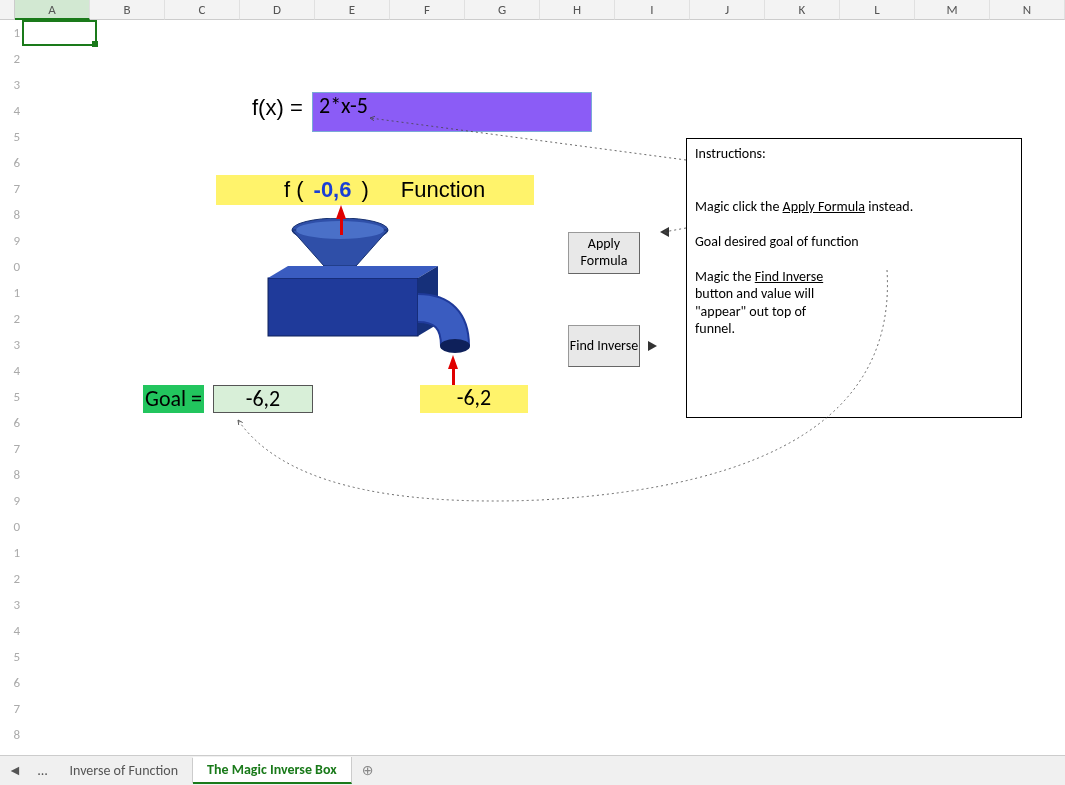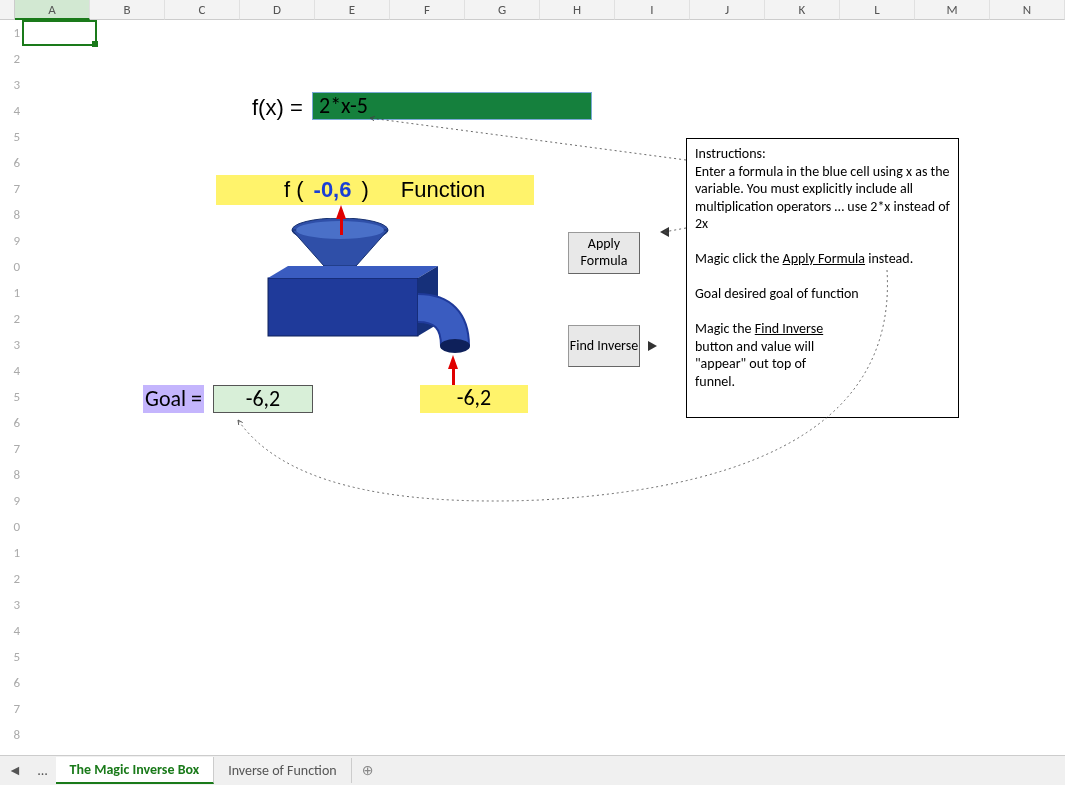--- a/index.html
+++ b/index.html
@@ -87,22 +87,22 @@
     top: 75px;
     left: 252px;
     font-size: 22px;
     font-family: Arial;
   }
   .fx-blue {
     position: absolute;
     top: 72px;
     left: 312px;
     width: 280px;
-    height: 28px;
-    background: #15803d;
+    height: 40px;
+    background: #8b5cf6;
     border: 1px solid #7aa9d6;
     font-size: 22px;
     padding-left: 6px;
     line-height: 26px;
   }
   
   .yellow-bar {
     position: absolute;
     top: 155px;
     left: 216px;
@@ -153,21 +153,21 @@
     background: #e00000;
   }
   .arrow1 { top: 185px; left: 336px; }
   .arrow2 { top: 335px; left: 448px; }
   
   .goal-label {
     position: absolute;
     top: 365px;
     left: 143px;
     font-size: 22px;
-    background: #c4b5fd;
+    background: #22c55e;
     padding: 1px 2px;
     height: 28px;
     line-height: 26px;
   }
   .goal-val {
     position: absolute;
     top: 365px;
     left: 213px;
     width: 100px;
     height: 28px;
@@ -205,21 +205,21 @@
     cursor: pointer;
     line-height: 1.2;
   }
   .btn1 { top: 212px; left: 568px; }
   .btn2 { top: 305px; left: 568px; }
   
   .instr {
     position: absolute;
     top: 118px;
     left: 686px;
-    width: 273px;
+    width: 336px;
     height: 280px;
     border: 1px solid #000;
     background: #fff;
     padding: 6px 8px;
     font-size: 14px;
     line-height: 1.25;
   }
   .instr u { text-decoration: underline; }
   
   .connectors {
@@ -363,21 +363,21 @@
   <div class="out-yellow">-6,2</div>
 
   <div class="btn btn1">Apply Formula</div>
   <div class="btn btn2">Find Inverse</div>
 
   <div class="tri-left" style="top:207px; left:660px"></div>
   <div class="tri-left" style="top:321px; left:648px; transform:rotate(180deg)"></div>
 
   <div class="instr">
     <span>Instructions:</span><br>
-    <span>Enter a formula in the blue cell using x as the variable.  You must explicitly include all multiplication operators … use 2*x  instead of 2x</span><br><br>
+    <br><br>
     <span>Magic click the </span><u>Apply Formula</u><span> instead.</span><br><br>
     <span>Goal desired goal of function</span><br><br>
     <span>Magic the </span><u>Find Inverse</u><br>
     <span style="display:inline-block; width:150px"> button and value will "appear" out top of funnel.</span>
   </div>
 
   <svg class="connectors">
     <defs>
       <marker id="arr" markerWidth="8" markerHeight="8" refX="6" refY="3" orient="auto">
         <path d="M0,0 L6,3 L0,6" fill="none" stroke="#444" stroke-width="1"></path>
@@ -385,16 +385,16 @@
     </defs>
     <path d="M 686 140 L 370 98" stroke="#444" stroke-width="0.8" stroke-dasharray="2 3" fill="none" marker-end="url(#arr)"></path>
     <path d="M 686 208 L 664 212" stroke="#444" stroke-width="0.8" stroke-dasharray="2 3" fill="none" marker-end="url(#arr)"></path>
     <path d="M 887 250 Q 900 460 540 480 Q 300 490 238 400" stroke="#444" stroke-width="0.8" stroke-dasharray="2 3" fill="none" marker-end="url(#arr)"></path>
   </svg>
 </div>
 
 <div class="tabs">
   <span class="nav">◄</span>
   <span class="nav">…</span>
+  <div class="tab">Inverse of Function</div>
   <div class="tab active">The Magic Inverse Box</div>
-  <div class="tab">Inverse of Function</div>
   <span class="add-sheet">⊕</span>
 </div>
 
 </body></html>

